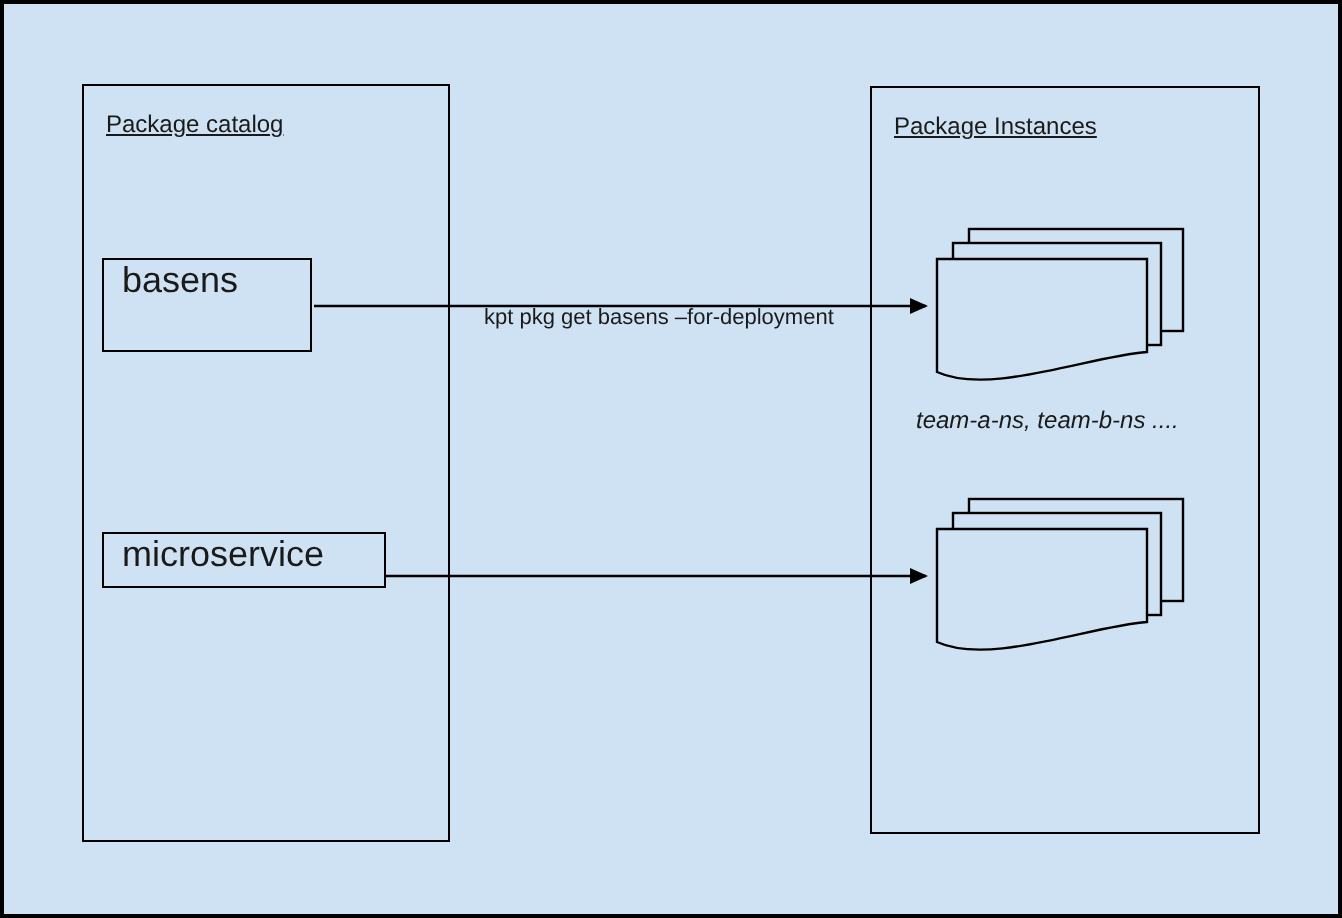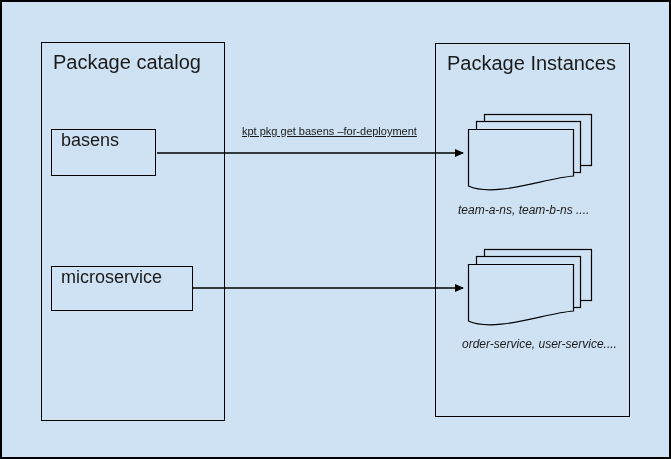--- a/index.html
+++ b/index.html
@@ -23,51 +23,52 @@
     box-sizing: border-box;
     border: 1px solid #000000;
     background: transparent;
   }
   .catalog-box   { left: 39px;  top: 40px; width: 184px; height: 379px; }
   .instances-box { left: 433px; top: 41px; width: 195px; height: 374px; }
   .box-title {
     position: absolute;
     left: 11px;
     top: 10px;
-    font-size: 20px;
+    font-size: 12px;
     line-height: 18px;
     white-space: nowrap;
+    text-decoration: underline;
   }
   .pkg-node {
     position: absolute;
     box-sizing: border-box;
     border: 1px solid #000000;
     background: #cfe2f3;
     display: flex;
     align-items: flex-start;
     padding-left: 9px;
     font-size: 18px;
     white-space: nowrap;
   }
   .node-basens       { left: 49px; top: 127px; width: 105px; height: 47px; }
-  .node-microservice { left: 49px; top: 264px; width: 142px; height: 45px; }
+  .node-microservice { left: 49px; top: 264px; width: 142px; height: 28px; }
   .arrows-layer {
     position: absolute;
     left: 0; top: 0;
     width: 667px;
     height: 455px;
     pointer-events: none;
   }
   .arrow-label {
     position: absolute;
     font-size: 11px;
     line-height: 13px;
     white-space: nowrap;
   }
-  .label-basens       { left: 240px; top: 123px; text-decoration: underline; }
+  .label-basens       { left: 240px; top: 151px; }
   .label-microservice { left: 231px; top: 270px; }
   .doc-stack {
     position: absolute;
     width: 140px;
     height: 95px;
   }
   .stack-1 { left: 458px; top: 108px; }
   .stack-2 { left: 458px; top: 243px; }
   .stack-caption {
     position: absolute;
@@ -117,15 +118,14 @@
     <path d="M8.5,19.5 H113.5 V66 C85,68 35,88 8.5,76 Z" fill="#cfe2f3" stroke="#000000" stroke-width="1.2"></path>
   </svg>
 
   <svg class="doc-stack stack-2" viewBox="0 0 140 95" xmlns="http://www.w3.org/2000/svg">
     <rect x="24.5" y="4.5" width="107" height="51" fill="#cfe2f3" stroke="#000000" stroke-width="1.2"></rect>
     <rect x="16.5" y="11.5" width="104" height="51" fill="#cfe2f3" stroke="#000000" stroke-width="1.2"></rect>
     <path d="M8.5,19.5 H113.5 V66 C85,68 35,88 8.5,76 Z" fill="#cfe2f3" stroke="#000000" stroke-width="1.2"></path>
   </svg>
 
   <div class="stack-caption caption-1">team-a-ns, team-b-ns ....</div>
-  <div class="stack-caption caption-2">order-service, user-service....</div>
 
 </div>
 
 </body></html>

